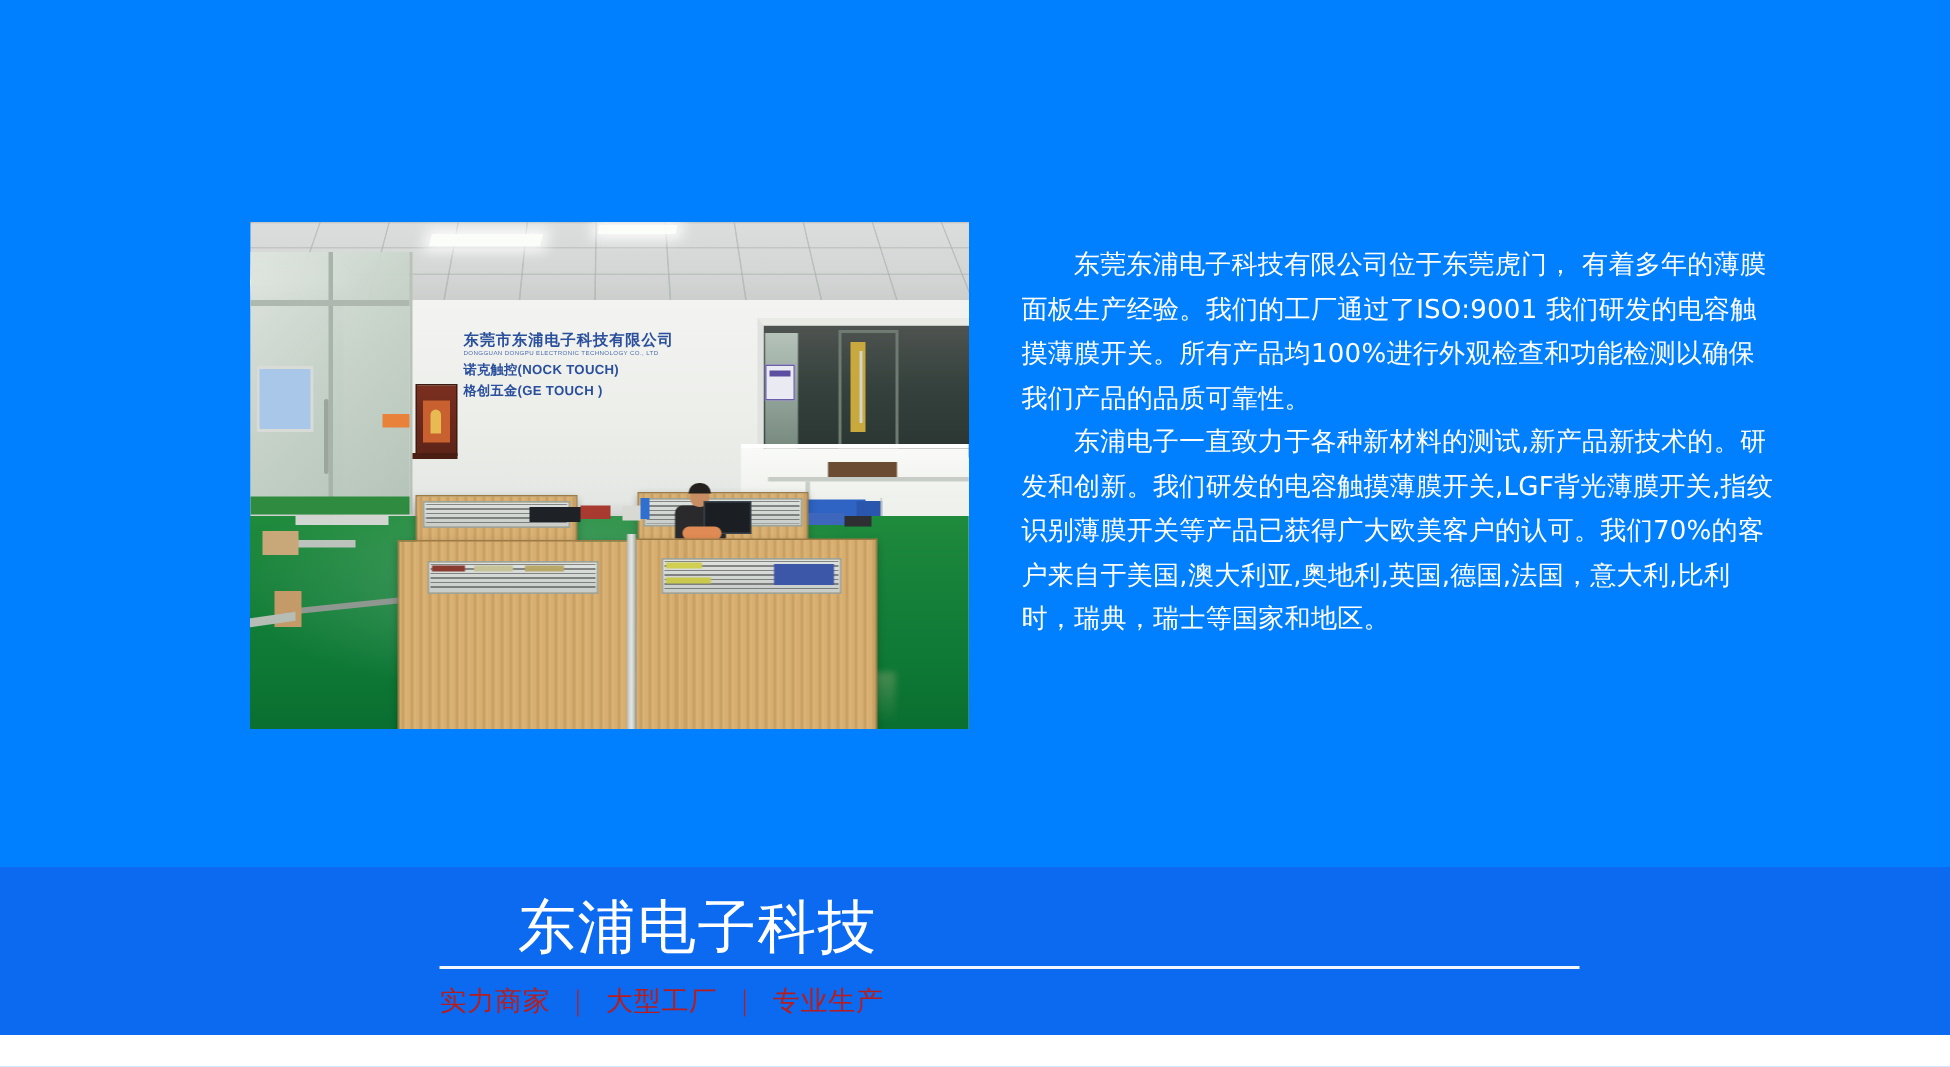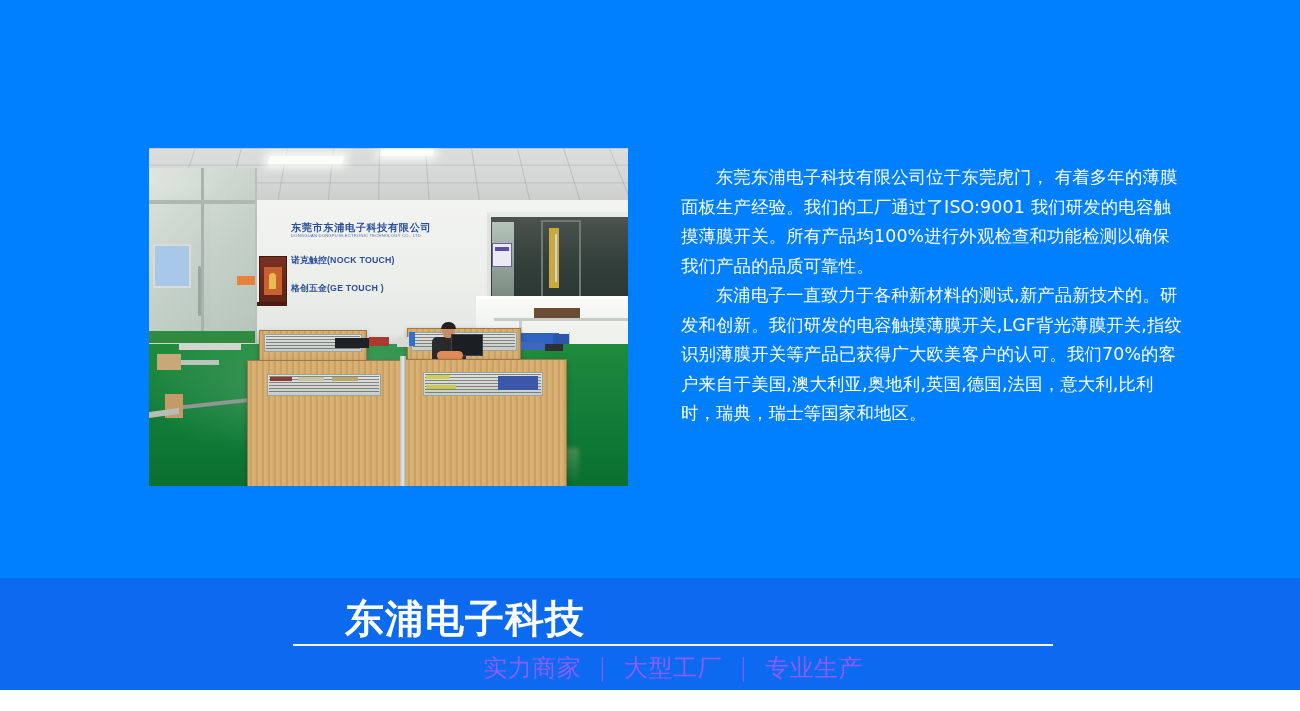--- a/index.html
+++ b/index.html
@@ -20,21 +20,21 @@
     position: absolute;
     left: 0; top: 0;
     width: 1300px;
     height: 578px;
     background: #0080ff;
   }
 
   
   .photo-frame {
     position: absolute;
-    left: 149px;
+    left: 167px;
     top: 148px;
     width: 479px;
     height: 338px;
     overflow: hidden;
     background: #cfd2cd;
   }
   .photo {
     position: absolute;
     inset: 0;
     overflow: hidden;
@@ -162,21 +162,21 @@
   .p-sign-l1 {
     font-size: 10.2px; font-weight: 700; color: #2a4f9c; letter-spacing: .6px;
     white-space: nowrap; line-height: 11px;
   }
   .p-sign-l2 {
     font-size: 4.1px; color: #4a6cae; letter-spacing: .25px;
     white-space: nowrap; line-height: 6px; transform: scaleY(.95);
   }
   .p-sign-l3, .p-sign-l4 {
     font-size: 8.8px; font-weight: 700; color: #2a4f9c; letter-spacing: .2px;
-    white-space: nowrap; line-height: 14px; margin-top: 14px;
+    white-space: nowrap; line-height: 14px; margin-top: 0;
   }
 
   
   .p-shrine {
     position: absolute; left: 110px; top: 108px; width: 26px; height: 46px;
     background: linear-gradient(180deg,#7a2f1f 0%,#5d2418 100%);
     border: 1px solid #3f1a11;
   }
   .p-shrine-in {
     position: absolute; left: 4px; top: 10px; width: 18px; height: 28px;
@@ -313,39 +313,39 @@
     left: 0; top: 578px;
     width: 1300px;
     height: 112px;
     background: #0b6aef;
   }
   .banner-title {
     position: absolute;
     left: 345px; top: 597px;
     color: #ffffff;
     font-size: 39px;
-    font-weight: 700;
+    font-weight: 400;
     letter-spacing: 1px;
     line-height: 44px;
     font-family: "DejaVu Sans", "Liberation Sans", sans-serif;
   }
   .banner-divider {
     position: absolute;
     left: 293px; top: 644px;
     width: 760px; height: 2px;
     background: #ffffff;
     opacity: .95;
   }
   .banner-subtitle {
     position: absolute;
     left: 293px; top: 653px;
     width: 760px;
-    text-align: center;
-    color: #8b5cf6;
-    font-size: 24px;
+    text-align: left;
+    color: #b91c1c;
+    font-size: 18px;
     font-weight: 400;
     letter-spacing: .5px;
     line-height: 30px;
     font-family: "DejaVu Sans", "Liberation Sans", sans-serif;
   }
   .banner-subtitle .sep { padding: 0 9px; font-weight: 300; }
 
   .bottom-white {
     position: absolute;
     left: 0; top: 690px;

